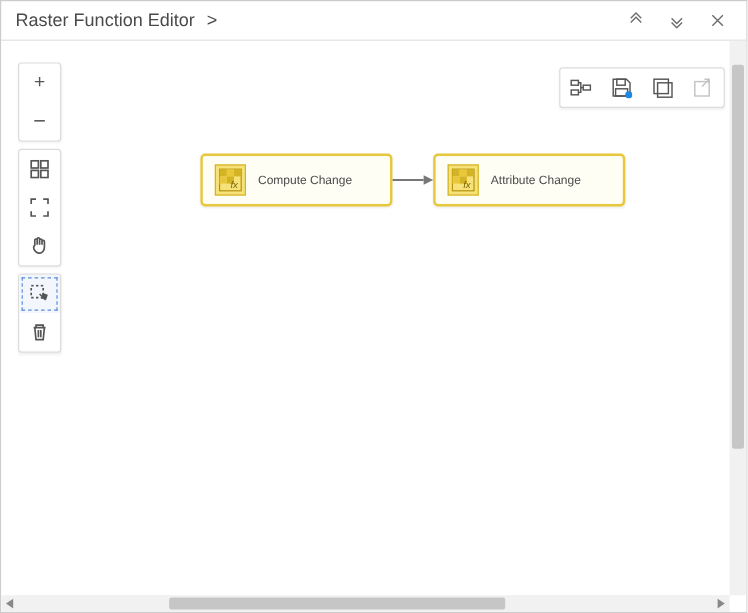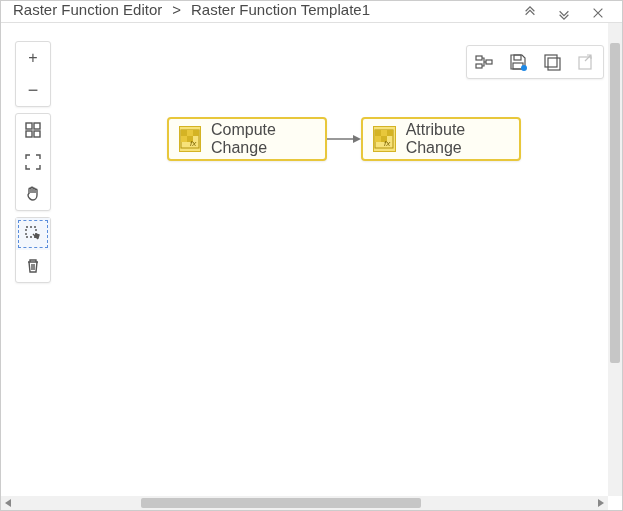--- a/index.html
+++ b/index.html
@@ -1,18 +1,18 @@
 <!DOCTYPE html>
 <html><head>
 <meta charset="utf-8">
 <style>
   * { box-sizing: border-box; }
   html, body { margin:0; padding:0; font-family: "Segoe UI", Arial, sans-serif; background:#fff; }
   .app { width:623px; height:511px; border:1px solid #ccc; display:flex; flex-direction:column; position:relative; background:#fff; }
-  .titlebar { height:22px; display:flex; padding:0 12px; font-size:15px; color:#4a4a4a; border-bottom:1px solid #e0e0e0; gap:10px; }
+  .titlebar { height:33px; display:flex; align-items:center; padding:0 12px; font-size:15px; color:#4a4a4a; border-bottom:1px solid #e0e0e0; gap:10px; }
   .titlebar .crumb { color:#4a4a4a; }
   .titlebar .spacer { flex:1; }
   .title-btn { width:24px; height:24px; display:flex; align-items:center; justify-content:center; color:#6b6b6b; cursor:pointer; }
   .title-btn svg { width:14px; height:14px; stroke:#6b6b6b; }
 
   .body { flex:1; position:relative; overflow:hidden; }
   .canvas { position:absolute; inset:0; background:#fff; }
 
   
   .tool-col { position:absolute; left:14px; top:18px; width:36px; display:flex; flex-direction:column; gap:6px; }
@@ -25,21 +25,21 @@
   .top-right-tools { position:absolute; right:18px; top:22px; height:34px; background:#fff; border:1px solid #dcdcdc; border-radius:3px; box-shadow:0 1px 2px rgba(0,0,0,0.06); display:flex; align-items:center; }
   .tr-btn { width:34px; height:32px; display:flex; align-items:center; justify-content:center; cursor:pointer; color:#555; }
   .tr-btn.disabled { opacity:.35; cursor:default; }
   .tr-btn svg { width:18px; height:18px; stroke:#555; fill:none; stroke-width:1.2; }
   .save-dot { fill:#1e88e5; }
 
   
   .node { position:absolute; width:160px; height:44px; background:#fffef5; border:2px solid #e8c73b; border-radius:4px; display:flex; align-items:center; gap:10px; padding:0 10px; box-shadow:0 1px 2px rgba(0,0,0,0.08); }
   .node .icon-box { width:26px; height:26px; background:#f7e27a; border:1px solid #d4b324; display:flex; align-items:center; justify-content:center; }
   .node .icon-box svg { width:20px; height:20px; }
-  .node .label { font-size:16px; color:#4a4a4a; }
+  .node .label { font-size:10px; color:#4a4a4a; }
 
   .edge { position:absolute; }
   .edge svg { overflow:visible; }
 
   
   .vscroll { position:absolute; right:0; top:0; bottom:14px; width:14px; background:#f1f1f1; }
   .vscroll .thumb { position:absolute; left:2px; right:2px; top:20px; height:320px; background:#c6c6c6; border-radius:2px; }
   .hscroll { position:absolute; left:0; right:14px; bottom:0; height:14px; background:#f1f1f1; }
   .hscroll .thumb { position:absolute; top:2px; bottom:2px; left:140px; width:280px; background:#c6c6c6; border-radius:2px; }
   .hscroll::before, .hscroll::after { content:""; position:absolute; top:3px; width:0; height:0; border-top:4px solid transparent; border-bottom:4px solid transparent; }
@@ -47,21 +47,20 @@
   .hscroll::after { right:4px; border-left:6px solid #888; }
 </style>
 </head>
 <body>
 
 <div class="app">
 
   <div class="titlebar">
     <span class="crumb">Raster Function Editor</span>
     <span class="crumb">&gt;</span>
-    <span class="crumb">Raster Function Template1</span>
     <span class="spacer"></span>
     <div class="title-btn">
       <svg viewBox="0 0 16 16">
           <path d="M3 10 L8 5 L13 10" fill="none" stroke-width="1.3"></path>
           <path d="M3 6 L8 1 L13 6" fill="none" stroke-width="1.3"></path>
         </svg>
     </div>
     <div class="title-btn">
       <svg viewBox="0 0 16 16">
           <path d="M3 6 L8 11 L13 6" fill="none" stroke-width="1.3"></path>

